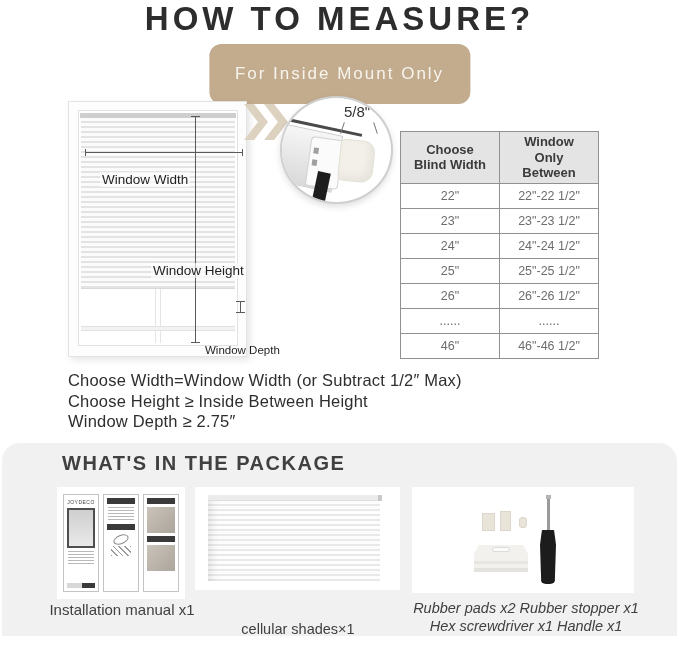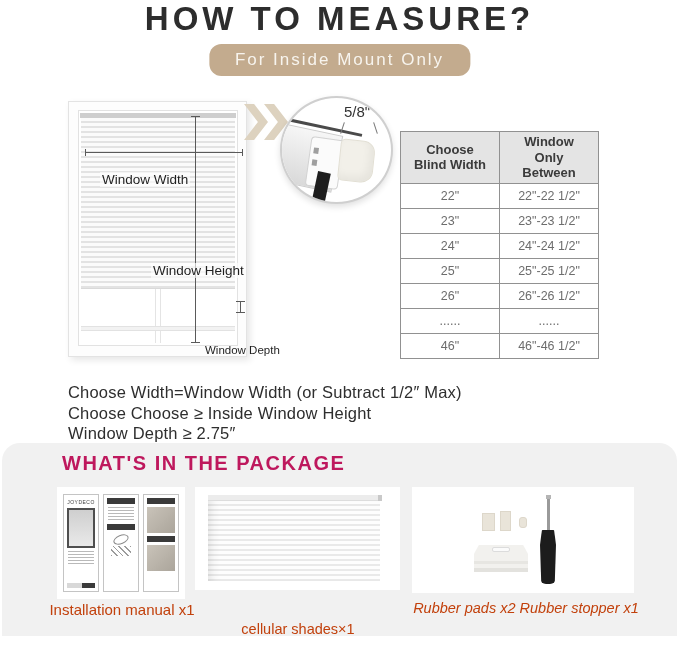--- a/index.html
+++ b/index.html
@@ -4,21 +4,21 @@
 <style>
   * { margin:0; padding:0; box-sizing:border-box; }
   body { background:#ffffff; font-family:"Liberation Sans", sans-serif; }
   .page { position:relative; width:679px; height:636px; background:#fff; overflow:hidden; }
 
   
   .title { position:absolute; top:0; left:0; right:0; text-align:center;
            font-size:33px; font-weight:bold; letter-spacing:4px; color:#2d2d2d; }
   .banner { position:absolute; top:44px; left:50%; transform:translateX(-50%);
             background:#c3ab8e; color:#f7f4ee; border-radius:12px;
-            padding:6px 26px; font-size:17px; letter-spacing:2px; white-space:nowrap; }
+            padding:20px 26px; font-size:17px; letter-spacing:2px; white-space:nowrap; }
 
   
   .window { position:absolute; left:68px; top:101px; width:179px; height:256px;
             background:#fdfdfd; border:1px solid #e3e3e3;
             box-shadow:3px 3px 7px rgba(0,0,0,0.10); }
   .window-inner { position:absolute; left:9px; top:8px; right:8px; bottom:10px;
                   border:1px solid #e2e2e2; background:#fff; }
   .shade-area { position:absolute; left:2px; top:2px; right:2px; height:176px;
             background:repeating-linear-gradient(180deg,#fbfbfb 0 3px,#e3e3e3 3px 5px);
             border-bottom:1px solid #d9d9d9; }
@@ -76,27 +76,27 @@
   .size-table { position:absolute; left:400px; top:131px; width:199px;
                 border-collapse:collapse; table-layout:fixed;padding-left:32px; }
   .size-table th, .size-table td { border:1px solid #919191; text-align:center; vertical-align:middle; }
   .size-table th { background:#e4e4e4; color:#3b3b3b; font-size:13px; font-weight:bold;
                    height:40px; line-height:1.2; padding:2px 8px; }
   .size-table td { background:#fff; color:#6d6d6d; font-size:12.5px; height:25px; }
   .size-table { border:1px solid #6f6f6f; box-shadow:0 0 0 1px #fcfcfc inset; }
 
   
   .notes { position:absolute; left:68px; top:370px; color:#2e2e2e;
-           font-size:16.5px; line-height:20.5px; letter-spacing:0.2px;margin-top:12px; }
+           font-size:16.5px; line-height:20.5px; letter-spacing:0.2px; }
 
   
   .panel { position:absolute; left:2px; top:443px; width:675px; height:211px;
            background:#f1f1f1; border-radius:18px; }
   .panel-heading { position:absolute; left:60px; top:9px; font-size:20px; font-weight:bold;
-                   letter-spacing:1.5px; color:#be185d; }
+                   letter-spacing:1.5px; color:#404040; }
   .card { position:absolute; background:#ffffff; }
   .card1 { left:55px; top:44px; width:128px; height:112px; padding:7px 6px; display:flex; gap:4px; }
   .card2 { left:193px; top:44px; width:205px; height:103px; }
   .card3 { left:410px; top:44px; width:222px; height:106px; }
 
   
   .strip { flex:1; border:1px solid #c4c4c4; position:relative; background:#fff; overflow:hidden; }
   .brand { display:block; text-align:center; font-size:5px; letter-spacing:0.5px; color:#444; margin-top:4px; }
   .mini-window { margin:3px 3px 2px; height:40px; border:2px solid #4f4f4f;
                  background:linear-gradient(180deg,#cfcfcf,#e9e9e9); }
@@ -130,21 +130,21 @@
                   background:linear-gradient(180deg,#f2f1ee 0 58%, #e7e6e2 58% 72%, #f2f1ee 72% 84%, #e3e2de 84% 100%);
                   clip-path:polygon(9% 0, 91% 0, 100% 32%, 100% 100%, 0 100%, 0 32%); }
   .handle-slot { position:absolute; left:18px; top:2px; width:18px; height:5px;
                  background:#fbfbfb; border:1px solid #dcdcdc; border-radius:2px; }
   .sd-shaft { position:absolute; left:135px; top:12px; width:3px; height:32px; background:#9a9a9a; }
   .sd-tip { position:absolute; left:134px; top:8px; width:5px; height:4px; background:#b5b5b5; }
   .sd-handle { position:absolute; left:128px; top:43px; width:16px; height:54px;
                background:#1c1c1c; border-radius:3px 3px 6px 6px;
                clip-path:polygon(12% 0, 88% 0, 100% 28%, 92% 100%, 8% 100%, 0 28%); }
 
-  .caption { position:absolute; color:#c2410c; text-align:center; line-height:18px; }
+  .caption { position:absolute; color:#404040; text-align:center; line-height:18px; }
   .cap1 { left:20px; top:158px; width:200px; font-size:15px; }
   .cap2 { left:196px; top:177px; width:200px; font-size:14.5px; }
   .cap3 { left:400px; top:156px; width:248px; font-size:14.5px;font-style:italic; }
 </style>
 </head>
 <body>
 
 <div class="page">
 
   <h1 class="title">HOW TO MEASURE?</h1>
@@ -217,21 +217,21 @@
         </tr>
       <tr>
           <td>46"</td>
           <td>46"-46 1/2"</td>
         </tr>
     </tbody>
   </table>
 
   <div class="notes">
     <div>Choose Width=Window Width (or Subtract 1/2″ Max)</div>
-    <div>Choose Choose ≥ Inside Window Height</div>
+    <div>Choose Height ≥ Inside Between Height</div>
     <div>Window Depth ≥ 2.75″</div>
   </div>
 
   <div class="panel">
     <div class="panel-heading">WHAT'S IN THE PACKAGE</div>
 
     <div class="card card1">
       <div class="strip">
         <span class="brand">JOYDECO</span>
         <div class="mini-window"></div>
@@ -271,16 +271,17 @@
       </div>
       <div class="sd-tip"></div>
       <div class="sd-shaft"></div>
       <div class="sd-handle"></div>
     </div>
 
     <div class="caption cap1">Installation manual x1</div>
     <div class="caption cap2">cellular shades×1</div>
     <div class="caption cap3">
       <div>Rubber pads x2 Rubber stopper x1</div>
+      <div>Hex screwdriver x1 Handle x1</div>
     </div>
   </div>
 
 </div>
 
 </body></html>

